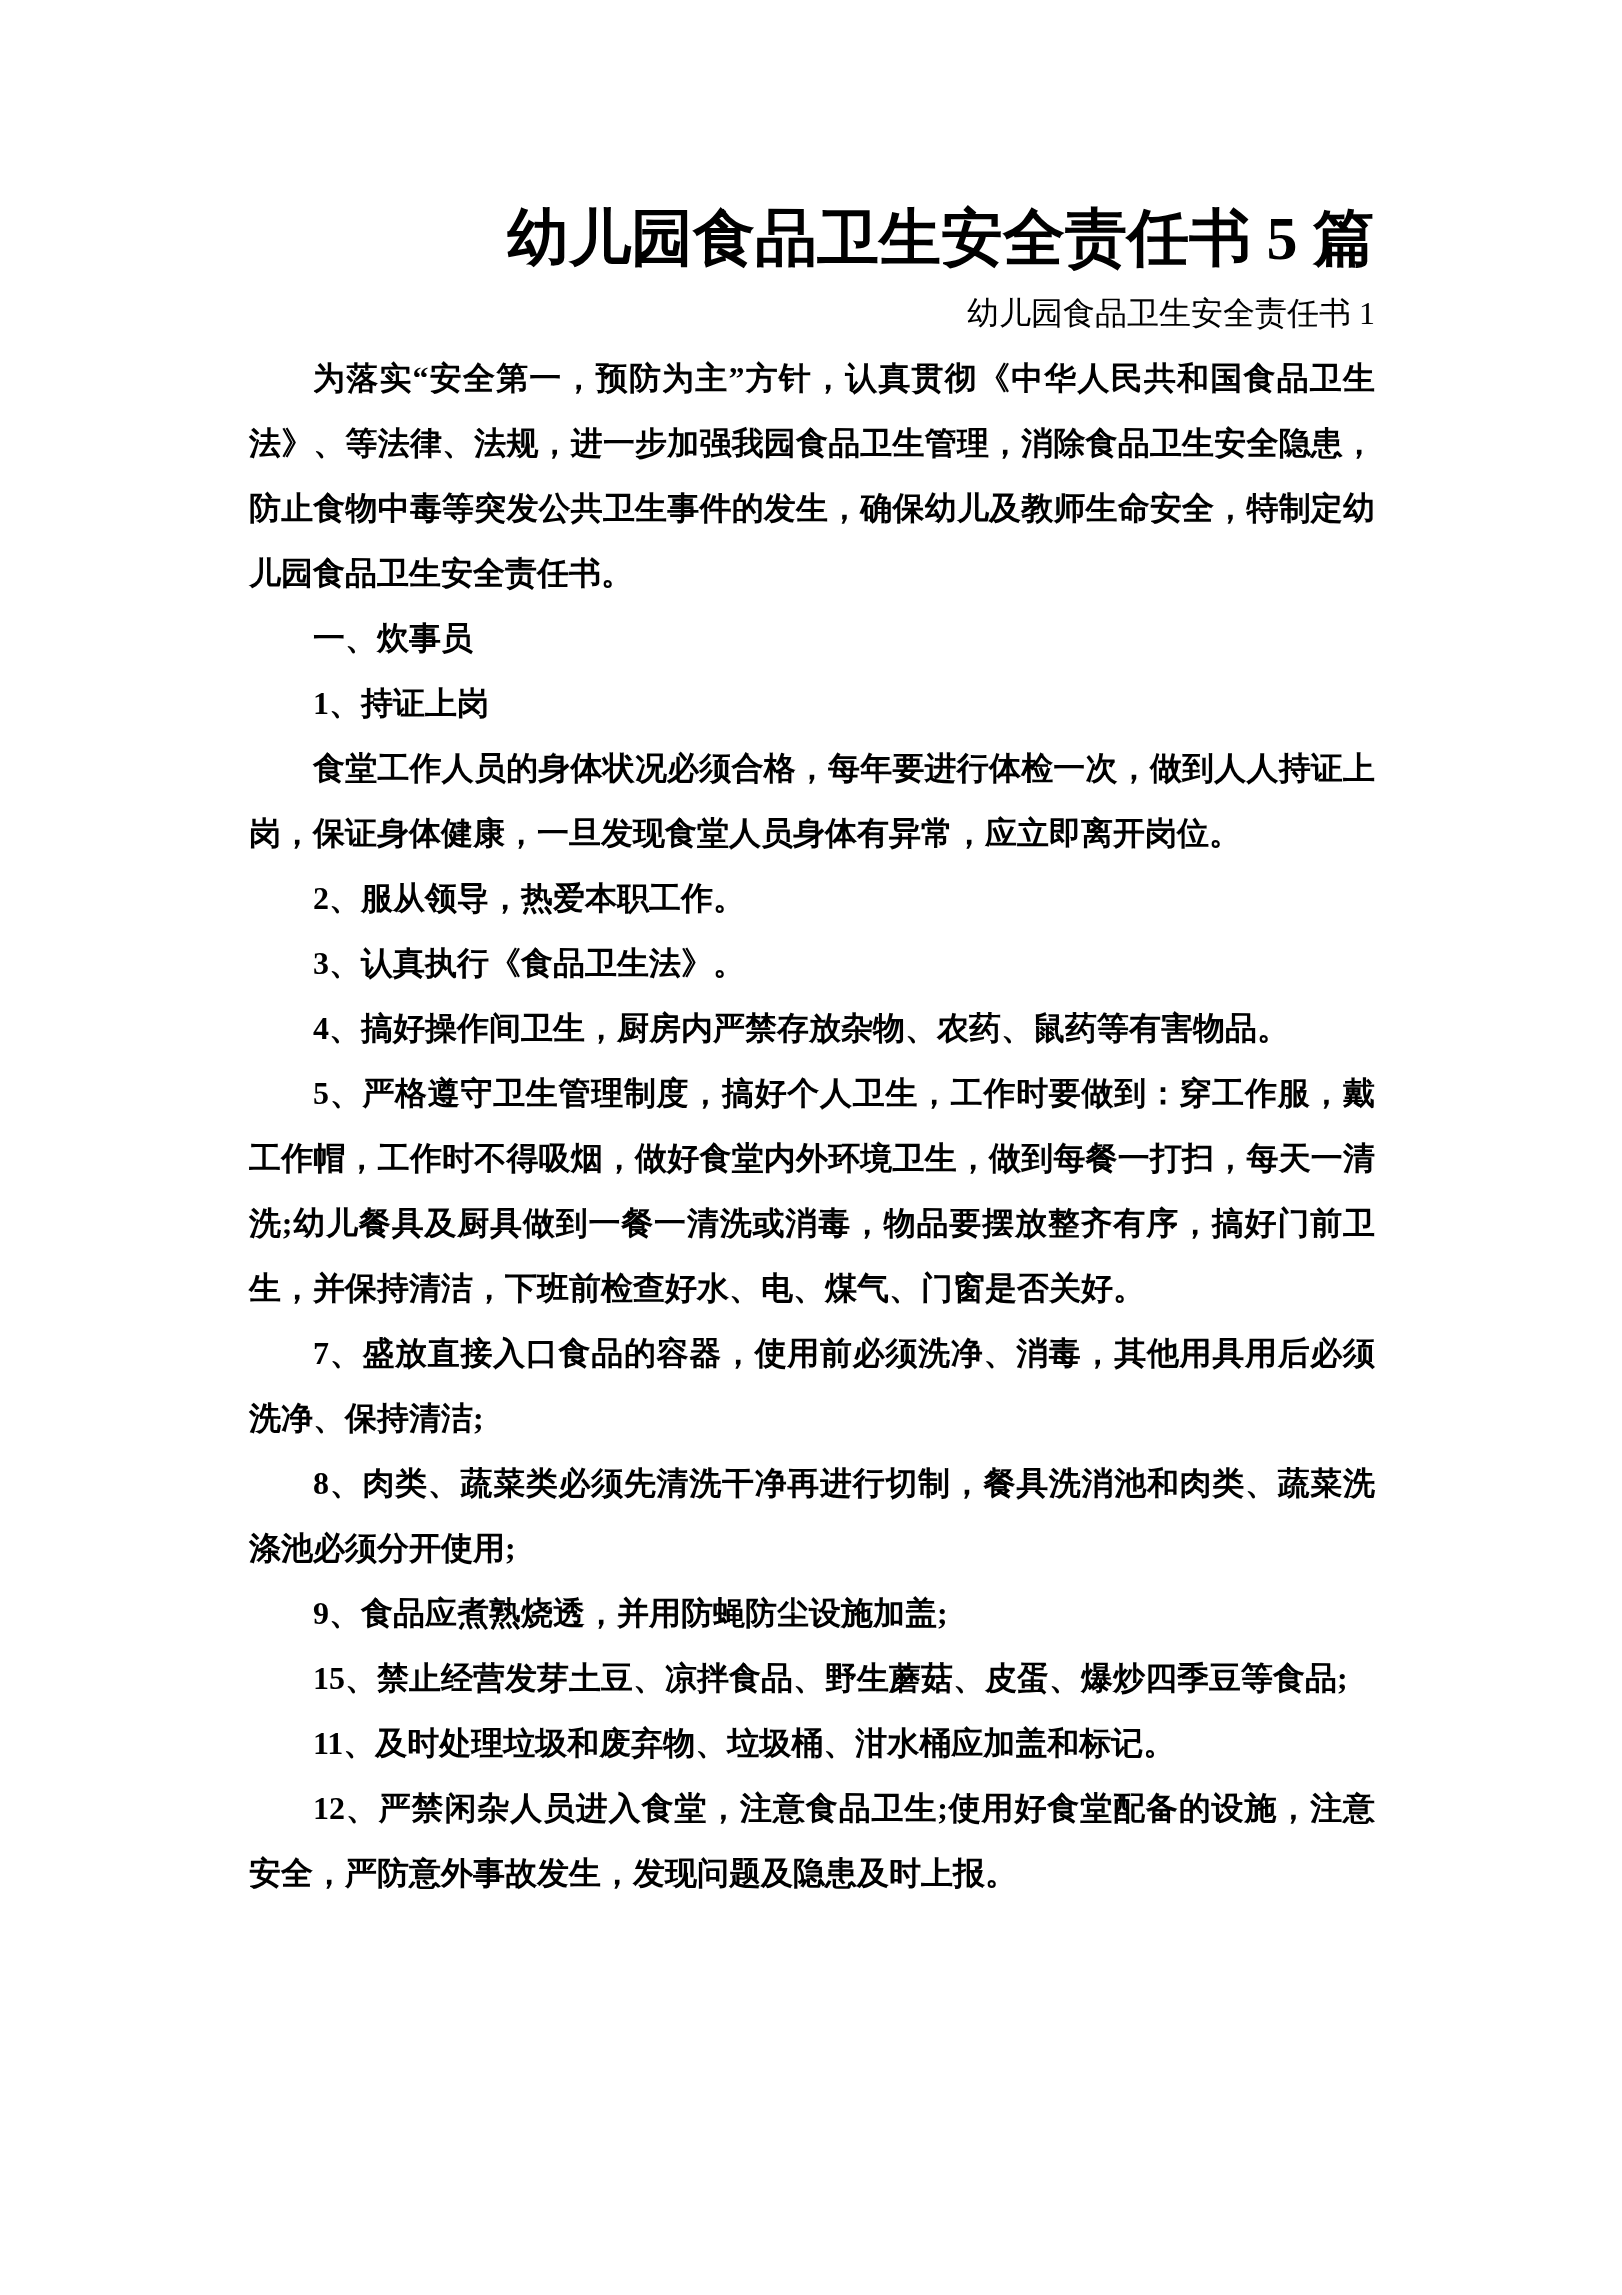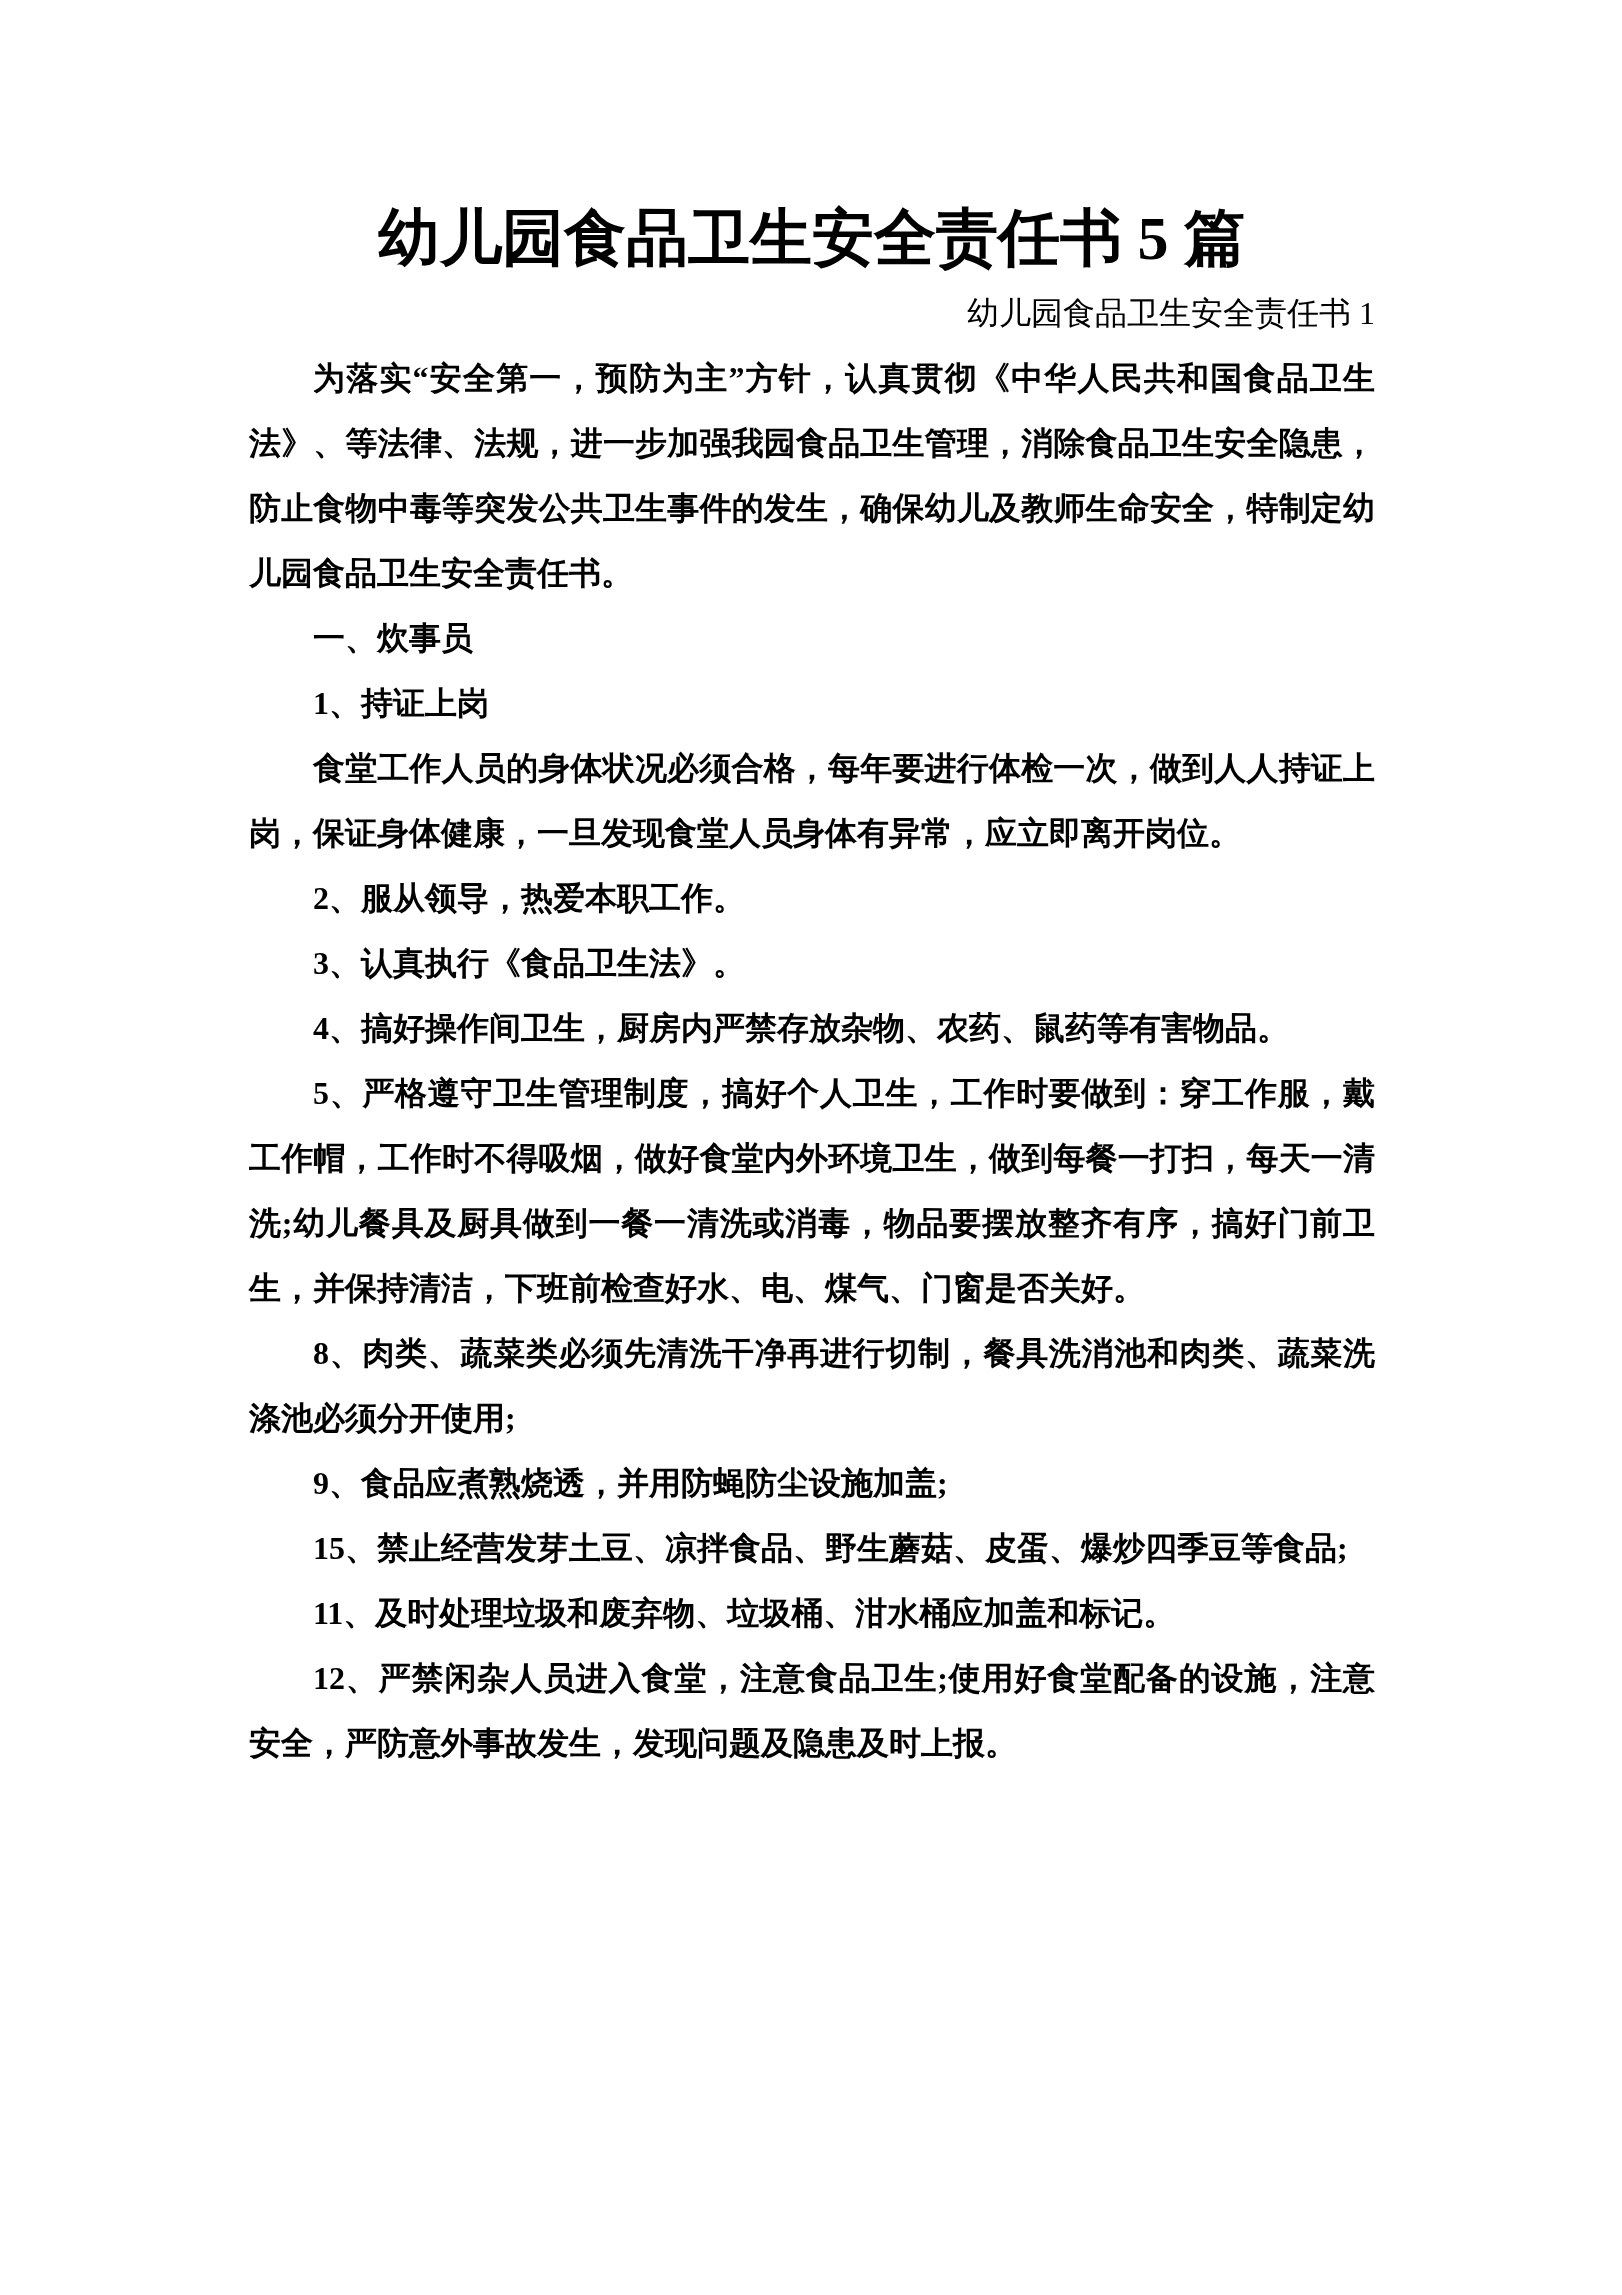--- a/index.html
+++ b/index.html
@@ -20,21 +20,21 @@
     position: absolute;
     left: 249px;
     top: 196px;
     width: 1126px;
   }
   .doc-title {
     margin: 0;
     font-size: 62px;
     font-weight: bold;
     line-height: 85px;
-    text-align: center;
+    text-align: right;
     white-space: nowrap;
     letter-spacing: 0;
   }
   .doc-subtitle {
     margin: 0;
     font-size: 32px;
     font-weight: normal;
     line-height: 65px;
     text-indent: 2em;
     text-align: right;
@@ -59,20 +59,21 @@
     <h1 class="doc-title">幼儿园食品卫生安全责任书 5 篇</h1>
     <p class="doc-subtitle">幼儿园食品卫生安全责任书 1</p>
     <p class="para">为落实“安全第一，预防为主”方针，认真贯彻《中华人民共和国食品卫生法》、等法律、法规，进一步加强我园食品卫生管理，消除食品卫生安全隐患，防止食物中毒等突发公共卫生事件的发生，确保幼儿及教师生命安全，特制定幼儿园食品卫生安全责任书。</p>
     <p class="para">一、炊事员</p>
     <p class="para">1、持证上岗</p>
     <p class="para">食堂工作人员的身体状况必须合格，每年要进行体检一次，做到人人持证上岗，保证身体健康，一旦发现食堂人员身体有异常，应立即离开岗位。</p>
     <p class="para">2、服从领导，热爱本职工作。</p>
     <p class="para">3、认真执行《食品卫生法》。</p>
     <p class="para">4、搞好操作间卫生，厨房内严禁存放杂物、农药、鼠药等有害物品。</p>
     <p class="para">5、严格遵守卫生管理制度，搞好个人卫生，工作时要做到：穿工作服，戴工作帽，工作时不得吸烟，做好食堂内外环境卫生，做到每餐一打扫，每天一清洗;幼儿餐具及厨具做到一餐一清洗或消毒，物品要摆放整齐有序，搞好门前卫生，并保持清洁，下班前检查好水、电、煤气、门窗是否关好。</p>
+    <p class="para">7、盛放直接入口食品的容器，使用前必须洗净、消毒，其他用具用后必须洗净、保持清洁;</p>
     <p class="para">8、肉类、蔬菜类必须先清洗干净再进行切制，餐具洗消池和肉类、蔬菜洗涤池必须分开使用;</p>
     <p class="para">9、食品应煮熟烧透，并用防蝇防尘设施加盖;</p>
     <p class="para">15、禁止经营发芽土豆、凉拌食品、野生蘑菇、皮蛋、爆炒四季豆等食品;</p>
     <p class="para">11、及时处理垃圾和废弃物、垃圾桶、泔水桶应加盖和标记。</p>
     <p class="para">12、严禁闲杂人员进入食堂，注意食品卫生;使用好食堂配备的设施，注意安全，严防意外事故发生，发现问题及隐患及时上报。</p>
   </div>
 </div>
 
 
 </body></html>

